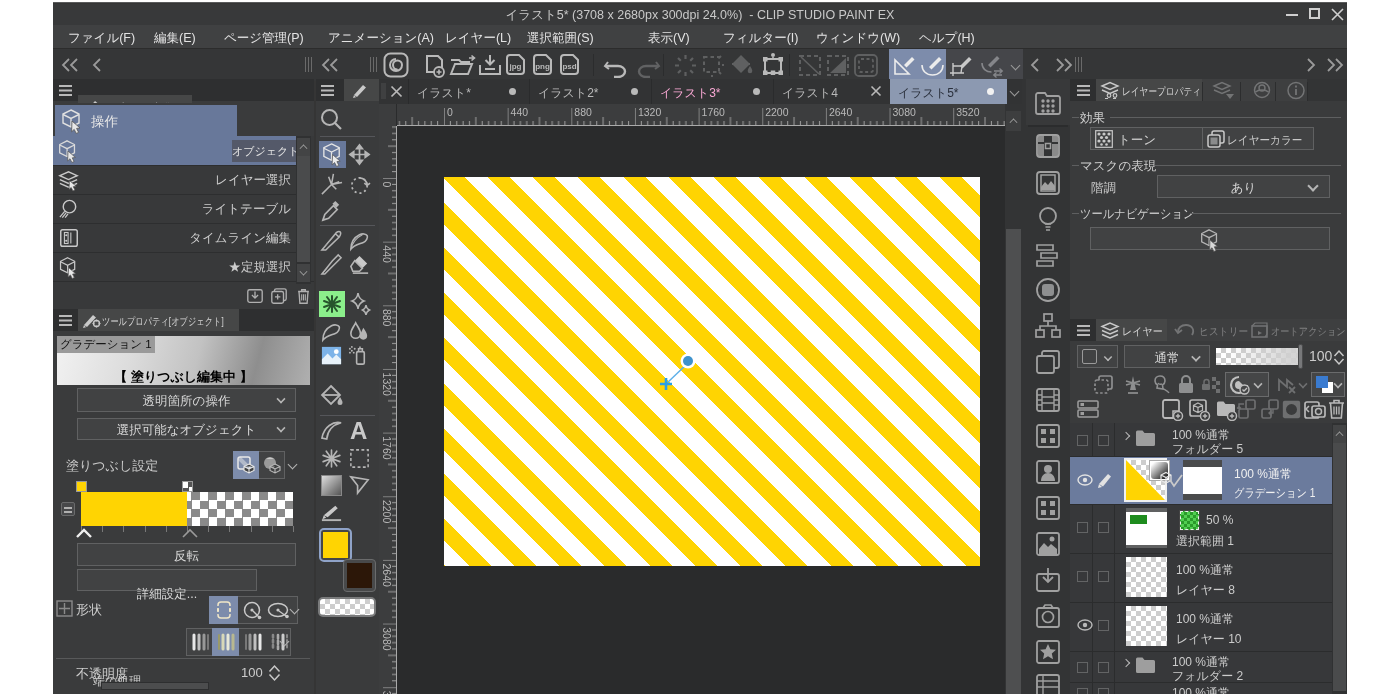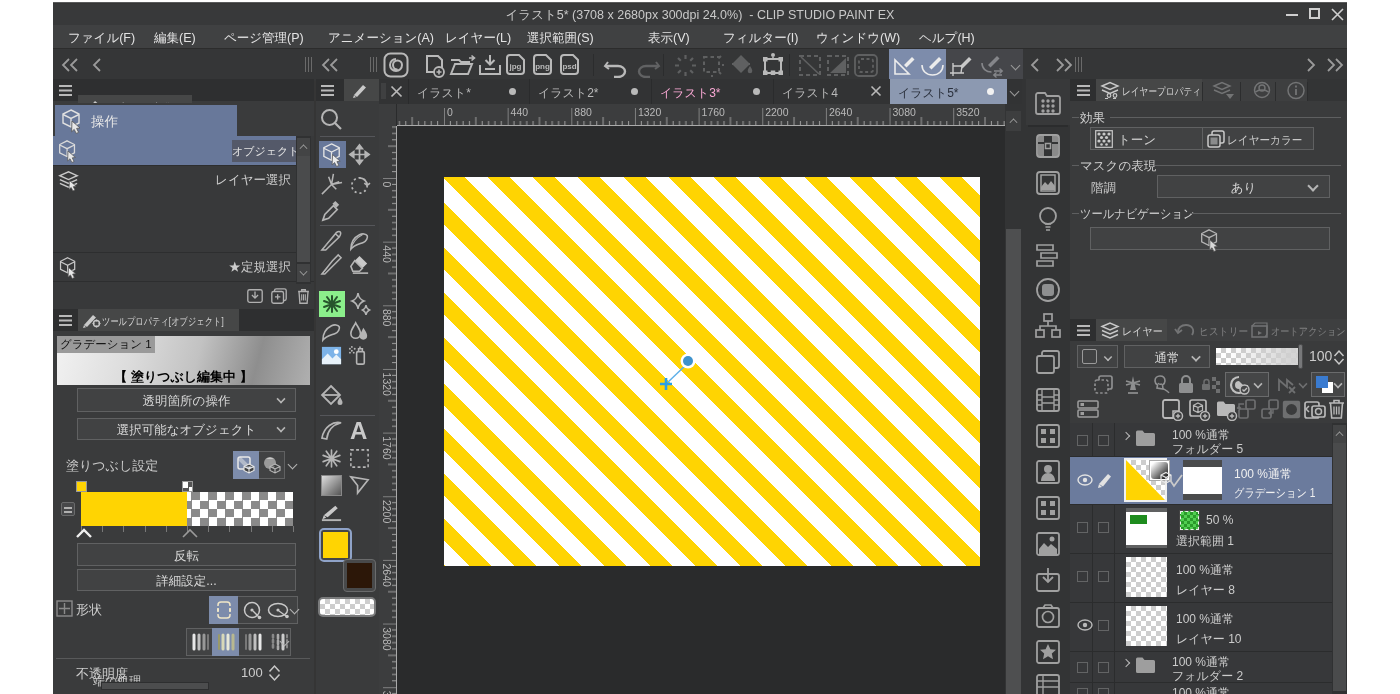--- a/index.html
+++ b/index.html
@@ -219,20 +219,37 @@
       <svg class="abs" style="left:4px;top:3px;" width="23" height="23" viewBox="0 0 24 24">
           <g fill="none" stroke="#c9c9c9" stroke-width="1.5">
             <path d="M3 7 l9 -4 l9 4 l-9 4 z"></path>
             <path d="M3 11 l9 4 l9 -4"></path>
             <path d="M3 15 l9 4 l9 -4"></path>
           </g>
           <path d="M13 12 l7 6 l-3 0.4 l1.8 3.6 l-2.2 0.9 l-1.8 -3.6 l-2.3 2.1 z" fill="#e8e8e8" stroke="#444" stroke-width="0.7"></path>
         </svg>
       <div class="abs" style="right:5px;top:6px;">レイヤー選択</div>
     </div>
+    <div class="abs rowtext" style="left:0;top:115px;width:243px;height:29px;border-top:1px solid #2d2e2f;">
+      <svg class="abs" style="left:4px;top:3px;" width="23" height="23" viewBox="0 0 24 24">
+          <circle cx="13" cy="9" r="6.5" fill="none" stroke="#c9c9c9" stroke-width="1.5"></circle>
+          <path d="M8 14 l-5 6 M9.5 15.5 l-4 5 M11.5 16.5 l-3 4" stroke="#c9c9c9" stroke-width="1.3"></path>
+        </svg>
+      <div class="abs" style="right:5px;top:6px;">ライトテーブル</div>
+    </div>
+    <div class="abs rowtext" style="left:0;top:144px;width:243px;height:29px;border-top:1px solid #2d2e2f;">
+      <svg class="abs" style="left:5px;top:3px;" width="22" height="22" viewBox="0 0 24 24">
+          <rect x="3" y="3" width="18" height="18" rx="2" fill="none" stroke="#c9c9c9" stroke-width="1.6"></rect>
+          <rect x="7" y="6" width="4" height="12" fill="none" stroke="#c9c9c9" stroke-width="1.2"></rect>
+          <circle cx="9" cy="9" r="1.2" fill="#c9c9c9"></circle>
+          <circle cx="9" cy="15" r="1.2" fill="#c9c9c9"></circle>
+          <path d="M14 6 v12" stroke="#c9c9c9" stroke-width="1.2"></path>
+        </svg>
+      <div class="abs" style="right:5px;top:6px;">タイムライン編集</div>
+    </div>
     <div class="abs rowtext" style="left:0;top:173px;width:243px;height:29px;border-top:1px solid #2d2e2f;">
       <svg class="abs" style="left:4px;top:3px;" width="23" height="23" viewBox="0 0 26 26">
           <g fill="none" stroke="#c9c9c9" stroke-width="1.4">
             <path d="M12 2 l8 4 v9 l-8 4 l-8 -4 v-9 z"></path>
             <path d="M4 6.5 l8 4 l8 -4 M12 10.5 v8.5"></path>
           </g>
           <path d="M13 13 l8 7 l-3.4 0.4 l2 4 l-2.4 1 l-2 -4 l-2.6 2.4 z" fill="#e8e8e8" stroke="#555" stroke-width="0.8"></path>
         </svg>
       <div class="abs" style="right:5px;top:6px;">★定規選択</div>
     </div>
@@ -305,21 +322,21 @@
         <div class="abs" style="left:2px;top:4px;width:8px;height:1.5px;background:#b0b0b0;box-shadow:0 4px 0 #b0b0b0;"></div>
       </div>
     <div class="abs" style="left:28px;top:447px;width:213px;height:6px;background:repeating-linear-gradient(90deg,#777 0 1px,rgba(0,0,0,0) 1px 21.2px);"></div>
     <svg class="abs" style="left:22px;top:449px;" width="18" height="10">
         <path d="M2 9 L9 2 L16 9" fill="none" stroke="#f0f0f0" stroke-width="2.4"></path>
       </svg>
     <svg class="abs" style="left:128px;top:449px;" width="18" height="10">
         <path d="M2 9 L9 2 L16 9" fill="none" stroke="#9a9a9a" stroke-width="1.6"></path>
       </svg>
     <div class="btn" style="left:24px;top:464px;width:219px;height:23px;padding-top:4px;">反転</div>
-    <div class="btn" style="left:24px;top:490px;width:219px;height:22px;padding-top:3px;">詳細設定...</div>
+    <div class="btn" style="left:24px;top:490px;width:180px;height:22px;padding-top:16px;">詳細設定...</div>
 
     <svg class="abs" style="left:3px;top:521px;" width="17" height="17" viewBox="0 0 17 17">
         <rect x="1" y="1" width="15" height="15" fill="none" stroke="#8a8a8a" stroke-width="1.4"></rect>
         <path d="M8.5 3 v11 M3 8.5 h11" stroke="#8a8a8a" stroke-width="1.4"></path>
       </svg>
     <div class="abs rowtext" style="left:23px;top:522px;font-size:13px;">形状</div>
     <div class="abs" style="left:156px;top:517px;width:89px;height:28px;border:1px solid #606162;background:#414243;"></div>
     <div class="abs" style="left:156px;top:517px;width:29px;height:28px;background:#7d8cab;"></div>
     <svg class="abs" style="left:161px;top:521px;" width="20" height="20" viewBox="0 0 20 20">
         <path d="M4 6 v-1 a3 3 0 0 1 3 -3 h6 a3 3 0 0 1 3 3 v1 M4 14 v1 a3 3 0 0 0 3 3 h6 a3 3 0 0 0 3 -3 v-1 M4 8 v4 M16 8 v4" fill="none" stroke="#f0e6c8" stroke-width="1.5"></path>

